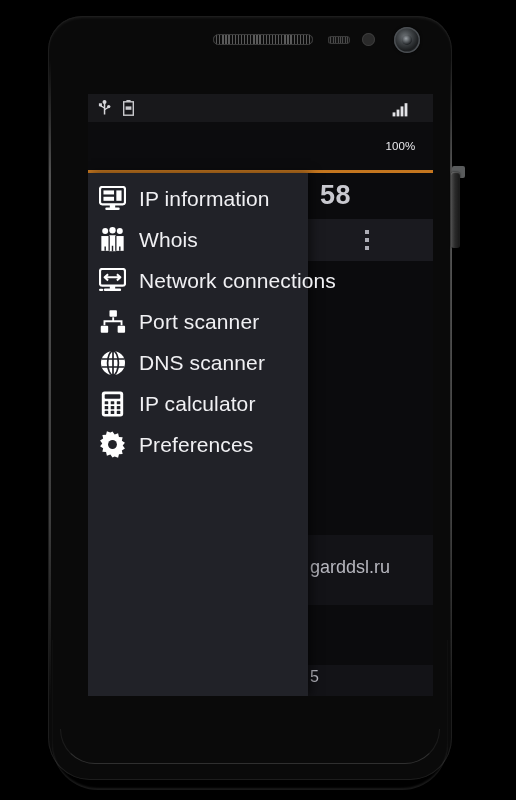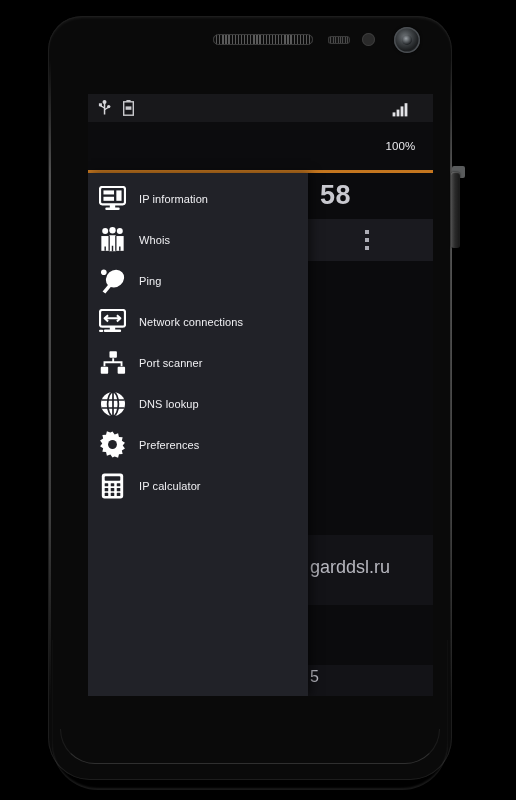--- a/index.html
+++ b/index.html
@@ -146,21 +146,21 @@
   }
   .menu{ padding-top:5px; }
   .menu-item{
     height:41px; display:flex; align-items:center; padding-left:9px;
   }
   .mi-icon{
     width:31px; height:31px; display:flex; align-items:center; justify-content:center;
     flex:0 0 31px;
   }
   .mi-label{
-    color:#f0f0f3; font-size:11px; margin-left:11px; letter-spacing:.1px; white-space:nowrap;
+    color:#f0f0f3; font-size:21px; margin-left:11px; letter-spacing:.1px; white-space:nowrap;
   }
 </style>
 </head>
 <body>
 
 <div id="stage">
 
   <div class="phone-body"></div>
   <div class="phone-edge-l"></div>
   <div class="phone-edge-r"></div>
@@ -262,30 +262,20 @@
               <path d="M1.4 9.4h8v15.4h-8z" fill="#fff"></path>
               <path d="M16.6 9.4h8v15.4h-8z" fill="#fff"></path>
               <path d="M9.6 8.6h6.8v16.6H9.6z" fill="#fff"></path>
               <path d="M5.4 20.2v4.6M20.6 20.2v4.6M13 19.4v5.8" stroke="#212228" stroke-width="1.5"></path>
               <path d="M9.5 9.2v15.6M16.5 9.2v15.6" stroke="#212228" stroke-width="1.3"></path>
             </svg>
           </span>
           <span class="mi-label">Whois</span>
         </div>
 
-        <div class="menu-item">
-          <span class="mi-icon">
-            <svg width="26" height="26" viewBox="0 0 26 26">
-              <circle cx="3.8" cy="4.2" r="2.8" fill="#fff"></circle>
-              <ellipse cx="15" cy="10.6" rx="9.6" ry="8.4" transform="rotate(-42 15 10.6)" fill="#fff"></ellipse>
-              <path d="M9.2 15.6 2.6 23.4l2.8 2.2 6.4-7.8z" fill="#fff"></path>
-            </svg>
-          </span>
-          <span class="mi-label">Ping</span>
-        </div>
 
 
         <div class="menu-item">
           <span class="mi-icon">
             <svg width="27" height="25" viewBox="0 0 28 26">
               <rect x="1" y="1" width="26" height="17.4" rx="2.4" fill="none" stroke="#fff" stroke-width="2.3"></rect>
               <path d="M6.5 9.7h15M9.4 6.4 5.8 9.7l3.6 3.3M18.6 6.4l3.6 3.3-3.6 3.3" stroke="#fff" stroke-width="2.1" fill="none" stroke-linejoin="round"></path>
               <rect x="11.2" y="18.4" width="5.6" height="3.4" fill="#fff"></rect>
               <rect x="5" y="21.4" width="18" height="2.6" rx="1.2" fill="#fff"></rect>
               <rect x="0" y="21.6" width="4.4" height="2.4" rx="1.1" fill="#fff"></rect>
@@ -310,31 +300,21 @@
         <div class="menu-item">
           <span class="mi-icon">
             <svg width="26" height="26" viewBox="0 0 26 26">
               <circle cx="13" cy="13" r="12" fill="#fff"></circle>
               <g stroke="#212228" stroke-width="1.7" fill="none">
                 <ellipse cx="13" cy="13" rx="5.4" ry="12"></ellipse>
                 <path d="M1.6 9h22.8M1.6 17h22.8M13 1v24"></path>
               </g>
             </svg>
           </span>
-          <span class="mi-label">DNS lookup</span>
-        </div>
-
-        <div class="menu-item">
-          <span class="mi-icon">
-            <svg width="27" height="27" viewBox="0 0 28 28">
-              <path d="M14 0.6l2.2 3.1 3.6-1.3 0.9 3.7 3.8 0.3-0.8 3.7 3.2 2-2.3 3 2.3 3-3.2 2 0.8 3.7-3.8 0.3-0.9 3.7-3.6-1.3L14 27.4l-2.2-3.1-3.6 1.3-0.9-3.7-3.8-0.3 0.8-3.7-3.2-2 2.3-3-2.3-3 3.2-2-0.8-3.7 3.8-0.3 0.9-3.7 3.6 1.3z" fill="#fff"></path>
-              <circle cx="14" cy="14" r="4.6" fill="#212228"></circle>
-            </svg>
-          </span>
-          <span class="mi-label">Preferences</span>
+          <span class="mi-label">DNS scanner</span>
         </div>
 
         <div class="menu-item">
           <span class="mi-icon">
             <svg width="23" height="26" viewBox="0 0 24 28">
               <rect x="0.5" y="0.5" width="23" height="27" rx="3" fill="#fff"></rect>
               <rect x="3.6" y="3.4" width="16.8" height="5" rx="1" fill="#212228"></rect>
               <g fill="#212228">
                 <rect x="3.6" y="11" width="3.8" height="3.4" rx="0.6"></rect>
                 <rect x="10.1" y="11" width="3.8" height="3.4" rx="0.6"></rect>
@@ -344,17 +324,27 @@
                 <rect x="16.6" y="16.2" width="3.8" height="3.4" rx="0.6"></rect>
                 <rect x="3.6" y="21.4" width="3.8" height="3.4" rx="0.6"></rect>
                 <rect x="10.1" y="21.4" width="3.8" height="3.4" rx="0.6"></rect>
                 <rect x="16.6" y="21.4" width="3.8" height="3.4" rx="0.6"></rect>
               </g>
             </svg>
           </span>
           <span class="mi-label">IP calculator</span>
         </div>
 
+        <div class="menu-item">
+          <span class="mi-icon">
+            <svg width="27" height="27" viewBox="0 0 28 28">
+              <path d="M14 0.6l2.2 3.1 3.6-1.3 0.9 3.7 3.8 0.3-0.8 3.7 3.2 2-2.3 3 2.3 3-3.2 2 0.8 3.7-3.8 0.3-0.9 3.7-3.6-1.3L14 27.4l-2.2-3.1-3.6 1.3-0.9-3.7-3.8-0.3 0.8-3.7-3.2-2 2.3-3-2.3-3 3.2-2-0.8-3.7 3.8-0.3 0.9-3.7 3.6 1.3z" fill="#fff"></path>
+              <circle cx="14" cy="14" r="4.6" fill="#212228"></circle>
+            </svg>
+          </span>
+          <span class="mi-label">Preferences</span>
+        </div>
+
       </div>
     </div>
 
   </div>
 </div>
 
 </body></html>

